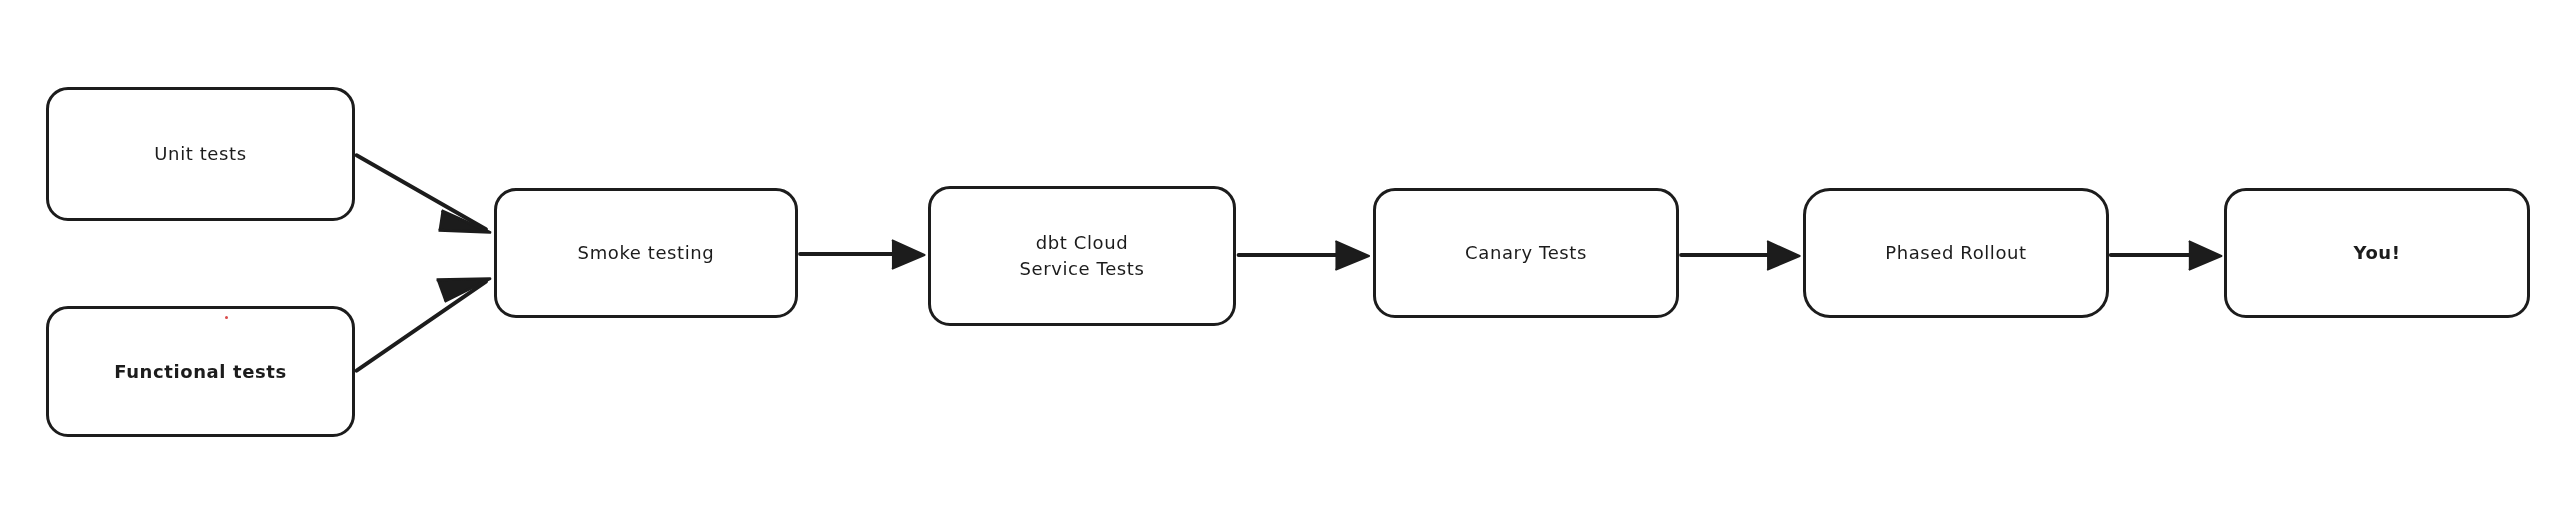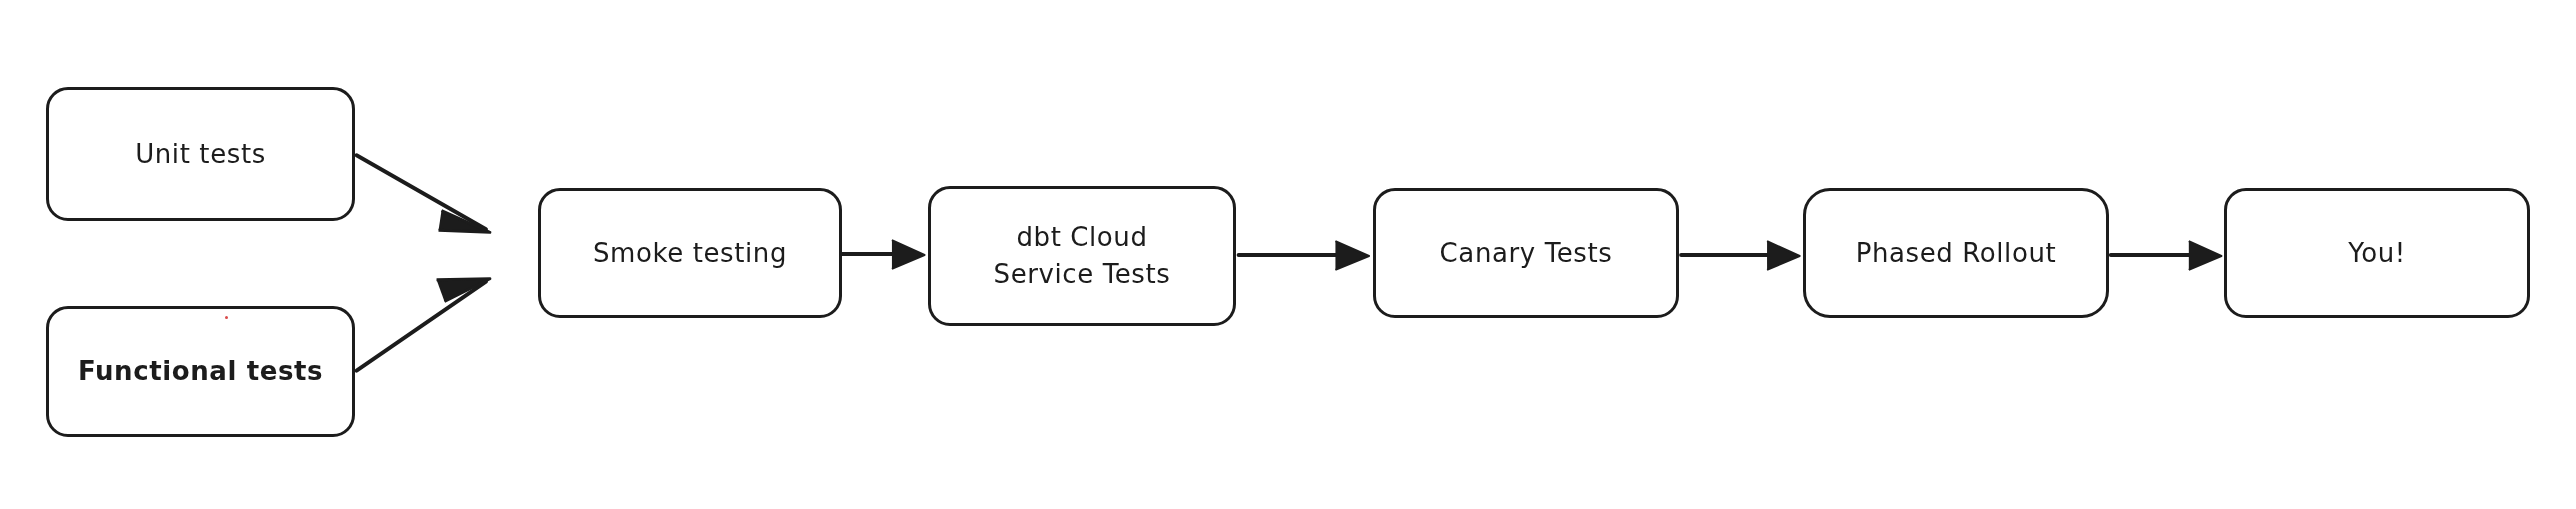--- a/index.html
+++ b/index.html
@@ -32,21 +32,21 @@
     border: 3px solid #1c1c1c;
     border-radius: 22px;
     background: #ffffff;
     display: flex;
     align-items: center;
     justify-content: center;
     text-align: center;
   }
   .node-label {
     font-family: "DejaVu Sans", sans-serif;
-    font-size: 26px;
+    font-size: 18px;
     line-height: 1.42;
     color: #1c1c1c;
     letter-spacing: 0.6px;
     white-space: pre-line;
     padding: 0 14px;
   }
   .artifact-dot {
     position: absolute;
     width: 3px;
     height: 3px;
@@ -94,35 +94,35 @@
 
   <div class="node" style="left:46px; top:87px; width:309px; height:134px;">
     <span class="node-label">Unit tests</span>
   </div>
 
   <div class="node" style="left:46px; top:306px; width:309px; height:131px;font-weight:bold;">
     <span class="node-label">Functional tests</span>
   </div>
   <span class="artifact-dot" style="left:225px; top:316px;"></span>
 
-  <div class="node" style="left:494px; top:188px; width:304px; height:130px;margin-left:44px;">
+  <div class="node" style="left:494px; top:188px; width:304px; height:130px;">
     <span class="node-label">Smoke testing</span>
   </div>
 
   <div class="node" style="left:1373px; top:188px; width:306px; height:130px;">
     <span class="node-label">Canary Tests</span>
   </div>
 
   <div class="node" style="left:928px; top:186px; width:308px; height:140px;">
     <span class="node-label">dbt Cloud
 Service Tests</span>
   </div>
 
   <div class="node" style="left:1803px; top:188px; width:306px; height:130px;border-radius:27px;">
     <span class="node-label">Phased Rollout</span>
   </div>
 
-  <div class="node" style="left:2224px; top:188px; width:306px; height:130px;">
+  <div class="node" style="left:2224px; top:188px; width:306px; height:130px;font-weight:bold;">
     <span class="node-label">You!</span>
   </div>
 
 </div>
 
 
 </body></html>

